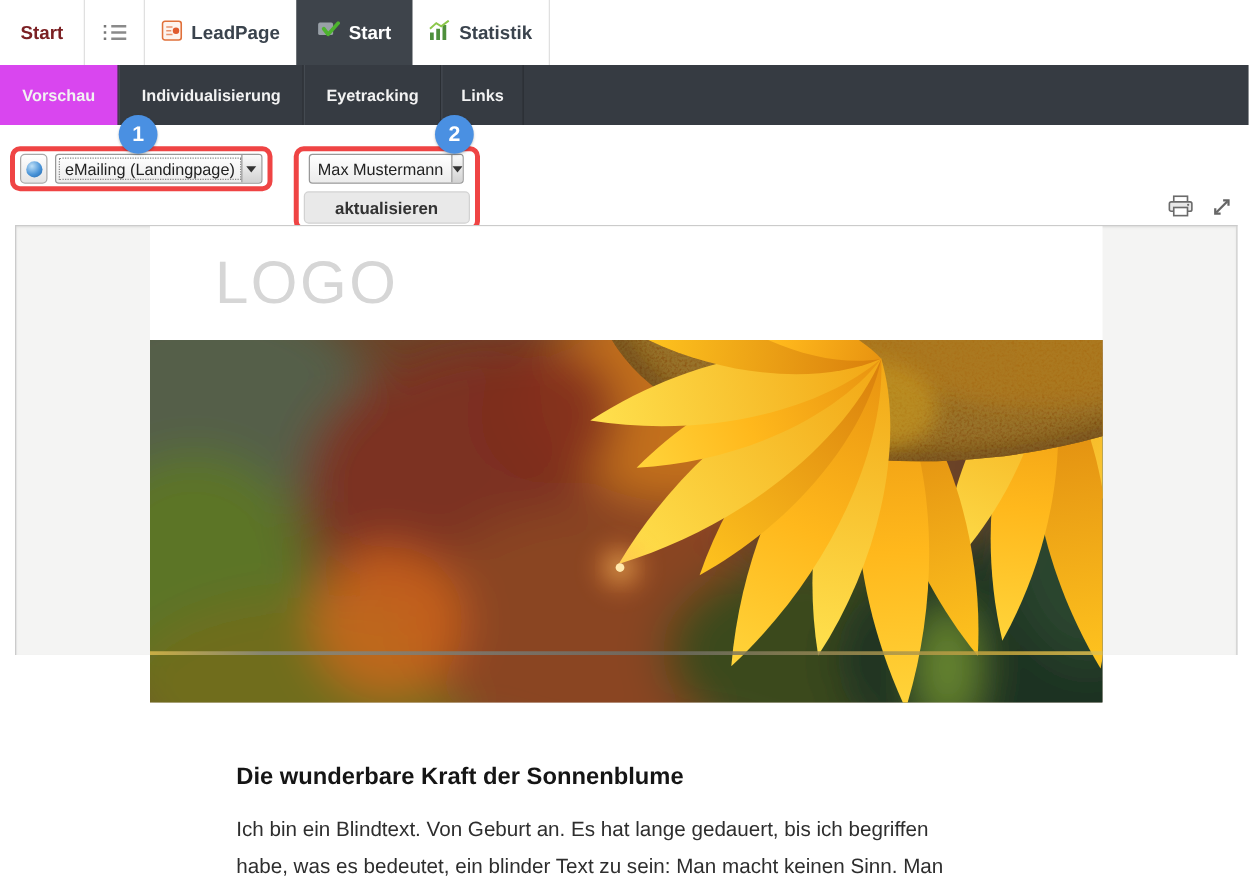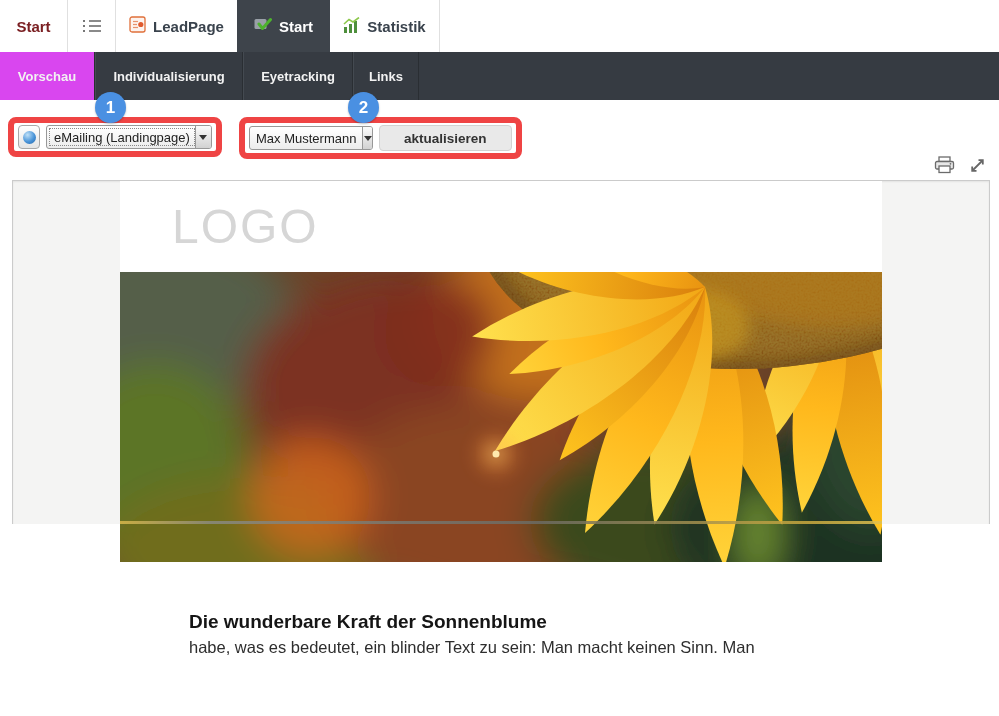--- a/index.html
+++ b/index.html
@@ -28,23 +28,23 @@
   .subnav { height:48px; background:#363b42; display:flex; align-items:stretch; }
   .sn-item { display:flex; align-items:center; justify-content:center; font-size:13px;
              font-weight:bold; color:#f2f2f2; border-right:1px solid #2a2e33;
              border-left:1px solid #444a51; cursor:pointer; }
   .sn-item:first-child { border-left:none; }
   .sn-active { background:#d946ef; }
   .sn-0{width:95px} .sn-1{width:148px} .sn-2{width:110px} .sn-3{width:115px} .sn-4{width:66px}
 
   
   .toolbar { margin:17px 0 0 8px; display:flex; align-items:flex-start; }
-  .ctrl-group { display:inline-flex; align-items:center; gap:6px; border:6px solid #ef4444;
+  .ctrl-group { display:inline-flex; align-items:center; gap:6px; border:4px solid #ef4444;
                 border-radius:8px; padding:2px 4px; background:#fff; }
-  .group2 { margin-left:17px; }
+  .group2 { margin-left:17px;flex-direction:column; }
   .mini-btn { width:22px; height:24px; border:1px solid #a8a8a8; border-radius:4px;
               background:linear-gradient(#ffffff,#e4e4e4); display:flex; align-items:center;
               justify-content:center; cursor:pointer; }
   .ball { width:13px; height:13px; border-radius:50%;
           background:radial-gradient(circle at 35% 30%, #bfe0f7, #4a94d8 55%, #1f63a8); }
   .select { display:inline-flex; align-items:stretch; height:24px; border:1px solid #989898;
             border-radius:3px; background:linear-gradient(#ffffff,#ececec); overflow:hidden; cursor:pointer; }
   .select .val { flex:1; display:flex; align-items:center; padding:0 6px; font-size:13px;
                  color:#222; white-space:nowrap; }
   .sel-mailing { width:166px; }
@@ -285,20 +285,21 @@
 
         <g>
           <circle cx="376" cy="182" r="22" fill="#ff9d3c" opacity="0.25" filter="url(#blur8)"></circle>
           <circle cx="376" cy="182" r="9" fill="#ffc96a" opacity="0.55" filter="url(#blur8)"></circle>
           <circle cx="376" cy="182" r="3.5" fill="#ffe9ae"></circle>
         </g>
       </svg>
 
       <div class="email-text">
         <h1>Die wunderbare Kraft der Sonnenblume</h1>
+        <p>Ich bin ein Blindtext. Von Geburt an. Es hat lange gedauert, bis ich begriffen</p>
         <p style="margin-top:0">habe, was es bedeutet, ein blinder Text zu sein: Man macht keinen Sinn. Man</p>
       </div>
 
       <div class="bottom-strip"></div>
     </div>
   </section>
 
 </div>
 
 </body></html>

